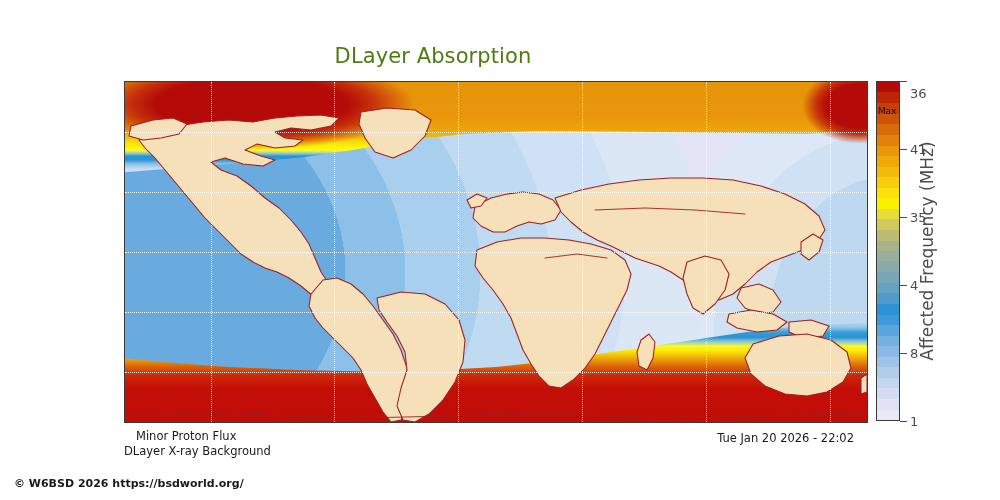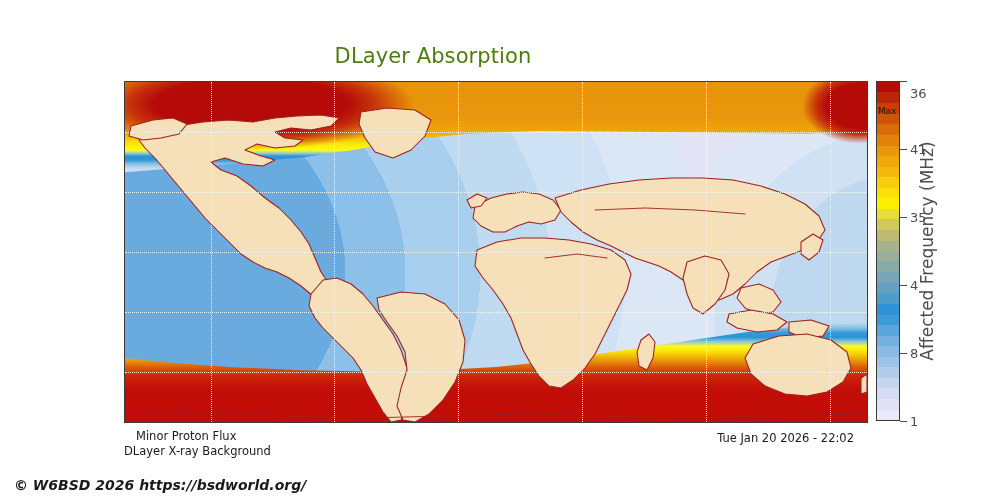--- a/index.html
+++ b/index.html
@@ -131,22 +131,22 @@
   #cbar-title{position:absolute;left:916px;top:81px;height:340px;width:22px;
     display:flex;align-items:center;justify-content:center;}
   #cbar-title span{transform:rotate(-90deg);white-space:nowrap;
     font-size:17px;color:#4d4d4d;}
 
   
   .note{position:absolute;font-size:11.5px;color:#1a1a1a;}
   #note-proton{left:136px;top:429px;}
   #note-xray{left:124px;top:444px;}
   #timestamp{position:absolute;right:146px;top:431px;font-size:11.5px;color:#1a1a1a;}
-  #copyright{position:absolute;left:14px;top:477px;font-size:14px;
-    font-style:italic;font-weight:bold;color:#1a1a1a;text-align:right;}
+  #copyright{position:absolute;left:14px;top:477px;font-size:11px;
+    font-weight:bold;color:#1a1a1a;text-align:right;}
 </style>
 </head>
 <body>
 
 <div id="page-title">DLayer Absorption</div>
 
 <div id="map-frame">
   <div id="map-canvas">
 
     <div class="layer base"></div>

